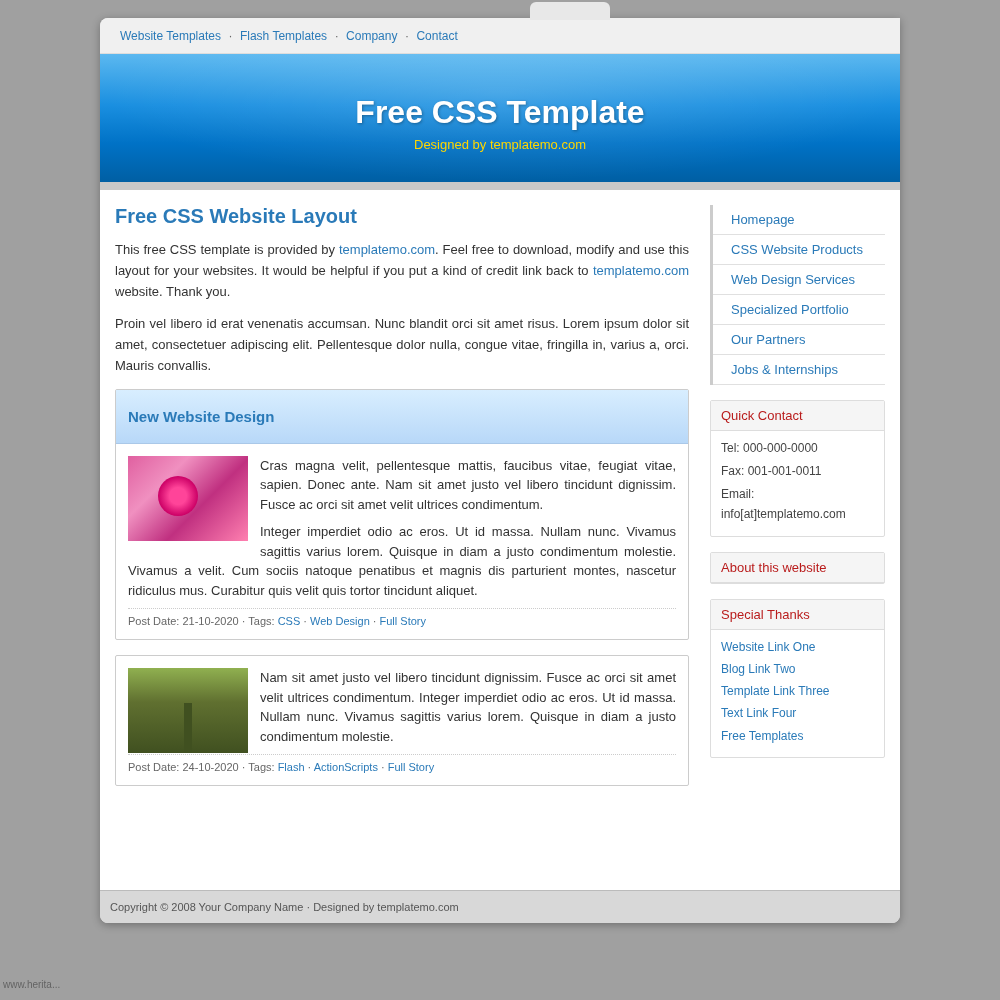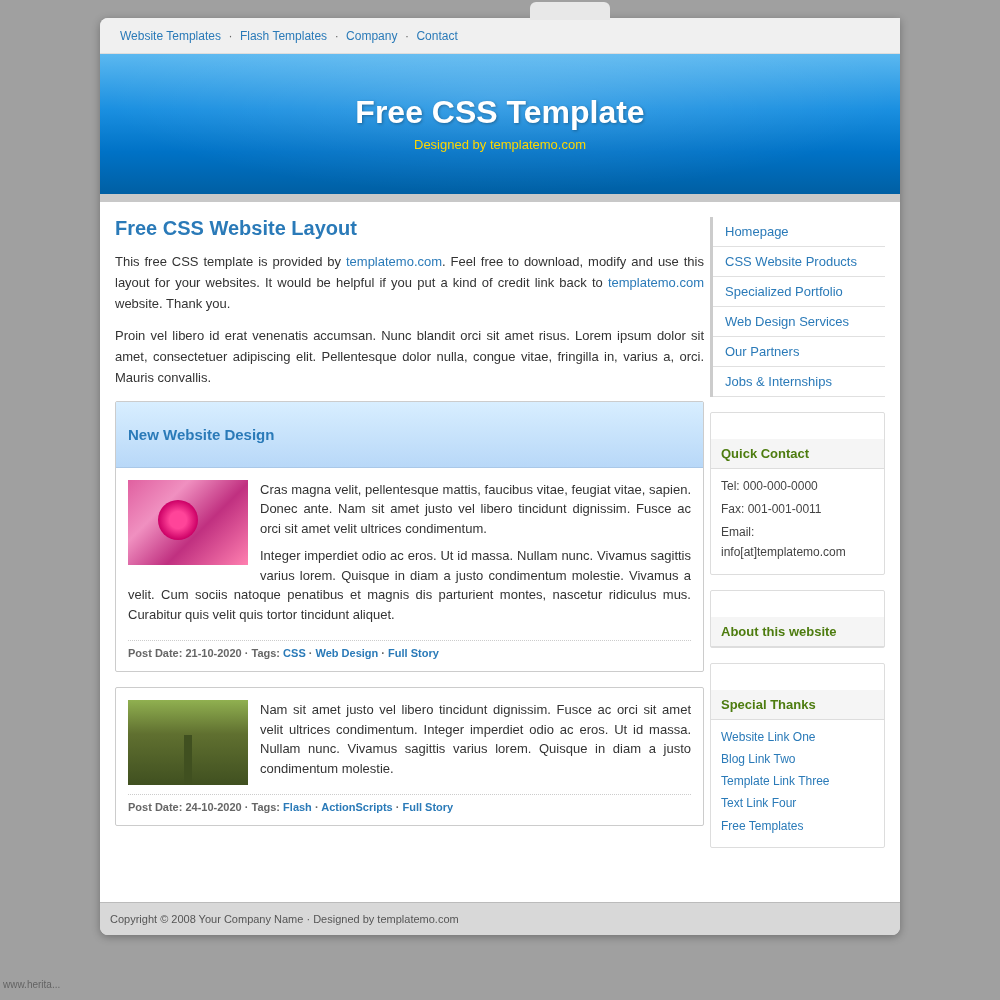--- a/index.html
+++ b/index.html
@@ -43,21 +43,21 @@
       text-align: center;
     }
     .top-nav span {
       color: #666;
       margin: 0 4px;
       font-size: 12px;
     }
     
     .header-banner {
       background: linear-gradient(180deg, #5bb8f0 0%, #1a8fe0 40%, #0072c6 70%, #005fa3 100%);
-      padding: 40px 20px 42px 20px;
+      padding: 40px 20px 30px 20px;
       text-align: center;
       position: relative;
       overflow: hidden;
     }
     .header-banner::before {
       content: '';
       position: absolute;
       top: 0; left: 0; right: 0; bottom: 0;
       background: radial-gradient(ellipse at 50% 30%, rgba(255,255,255,0.15) 0%, transparent 70%);
     }
@@ -77,21 +77,21 @@
     
     .separator {
       height: 8px;
       background: #c8c8c8;
     }
     
     .content-layout {
       display: flex;
       background: #fff;
       padding: 15px;
-      gap: 6px;
+      gap: 21px;
       min-height: 700px;
     }
     
     .main-content {
       flex: 1;
       min-width: 0;
     }
     .main-content h2 {
       color: #2a7ab8;
       font-size: 20px;
@@ -106,21 +106,21 @@
       color: #2a7ab8;
       text-decoration: none;
     }
     .article-section {
       border: 1px solid #ccc;
       margin-bottom: 15px;
       border-radius: 2px;
     }
     .article-header {
       background: linear-gradient(180deg, #d8eeff 0%, #b8d8f8 100%);
-      padding: 24px 12px;
+      padding: 18px 12px;
       border-bottom: 1px solid #aac8e8;
     }
     .article-header h3 {
       color: #2a7ab8;
       font-size: 15px;
     }
     .article-body {
       padding: 12px;
     }
     .article-img {
@@ -161,60 +161,58 @@
     }
     .article-body p {
       margin-bottom: 8px;
       line-height: 1.5;
       text-align: justify;
     }
     .clearfix::after { content: ''; display: table; clear: both; }
     .post-meta {
       color: #666;
       font-size: 11px;
-      margin-top: 16px;
+      margin-top: 8px;
       padding-top: 6px;
       border-top: 1px dotted #ccc;
-      font-weight: bold;
     }
     .post-meta a {
       color: #2a7ab8;
       text-decoration: none;
     }
     
     .sidebar {
       width: 175px;
       flex-shrink: 0;
     }
     .sidebar-nav {
       border-left: 3px solid #ccc;
       margin-bottom: 15px;
     }
     .sidebar-nav-item {
-      padding: 7px 12px;
+      padding: 7px 18px;
       border-bottom: 1px solid #e0e0e0;
       display: block;
       color: #2a7ab8;
       text-decoration: none;
       font-size: 13px;
       cursor: pointer;
     }
     .sidebar-box {
       border: 1px solid #ddd;
       margin-bottom: 15px;
       border-radius: 2px;
     }
     .sidebar-box-title {
       background: #f5f5f5;
       padding: 7px 10px;
-      font-weight: bold;
+      font-weight: normal;
       font-size: 13px;
-      color: #4d7c0f;
+      color: #b91c1c;
       border-bottom: 1px solid #ddd;
-      margin-top: 26px;
     }
     .sidebar-box-content {
       padding: 8px 10px;
       font-size: 12px;
       line-height: 1.6;
       color: #444;
     }
     .sidebar-box-content p {
       margin-bottom: 4px;
     }
@@ -330,22 +328,22 @@
           </div>
         </div>
 
       </div>
 
       <div class="sidebar">
 
         <div class="sidebar-nav">
           <a class="sidebar-nav-item" href="#">Homepage</a>
           <a class="sidebar-nav-item" href="#">CSS Website Products</a>
+          <a class="sidebar-nav-item" href="#">Web Design Services</a>
           <a class="sidebar-nav-item" href="#">Specialized Portfolio</a>
-          <a class="sidebar-nav-item" href="#">Web Design Services</a>
           <a class="sidebar-nav-item" href="#">Our Partners</a>
           <a class="sidebar-nav-item" href="#">Jobs &amp; Internships</a>
         </div>
 
         <div class="sidebar-box">
           <div class="sidebar-box-title">Quick Contact</div>
           <div class="sidebar-box-content">
             <p>Tel: 000-000-0000</p>
             <p>Fax: 001-001-0011</p>
             <p>Email: info[at]templatemo.com</p>

